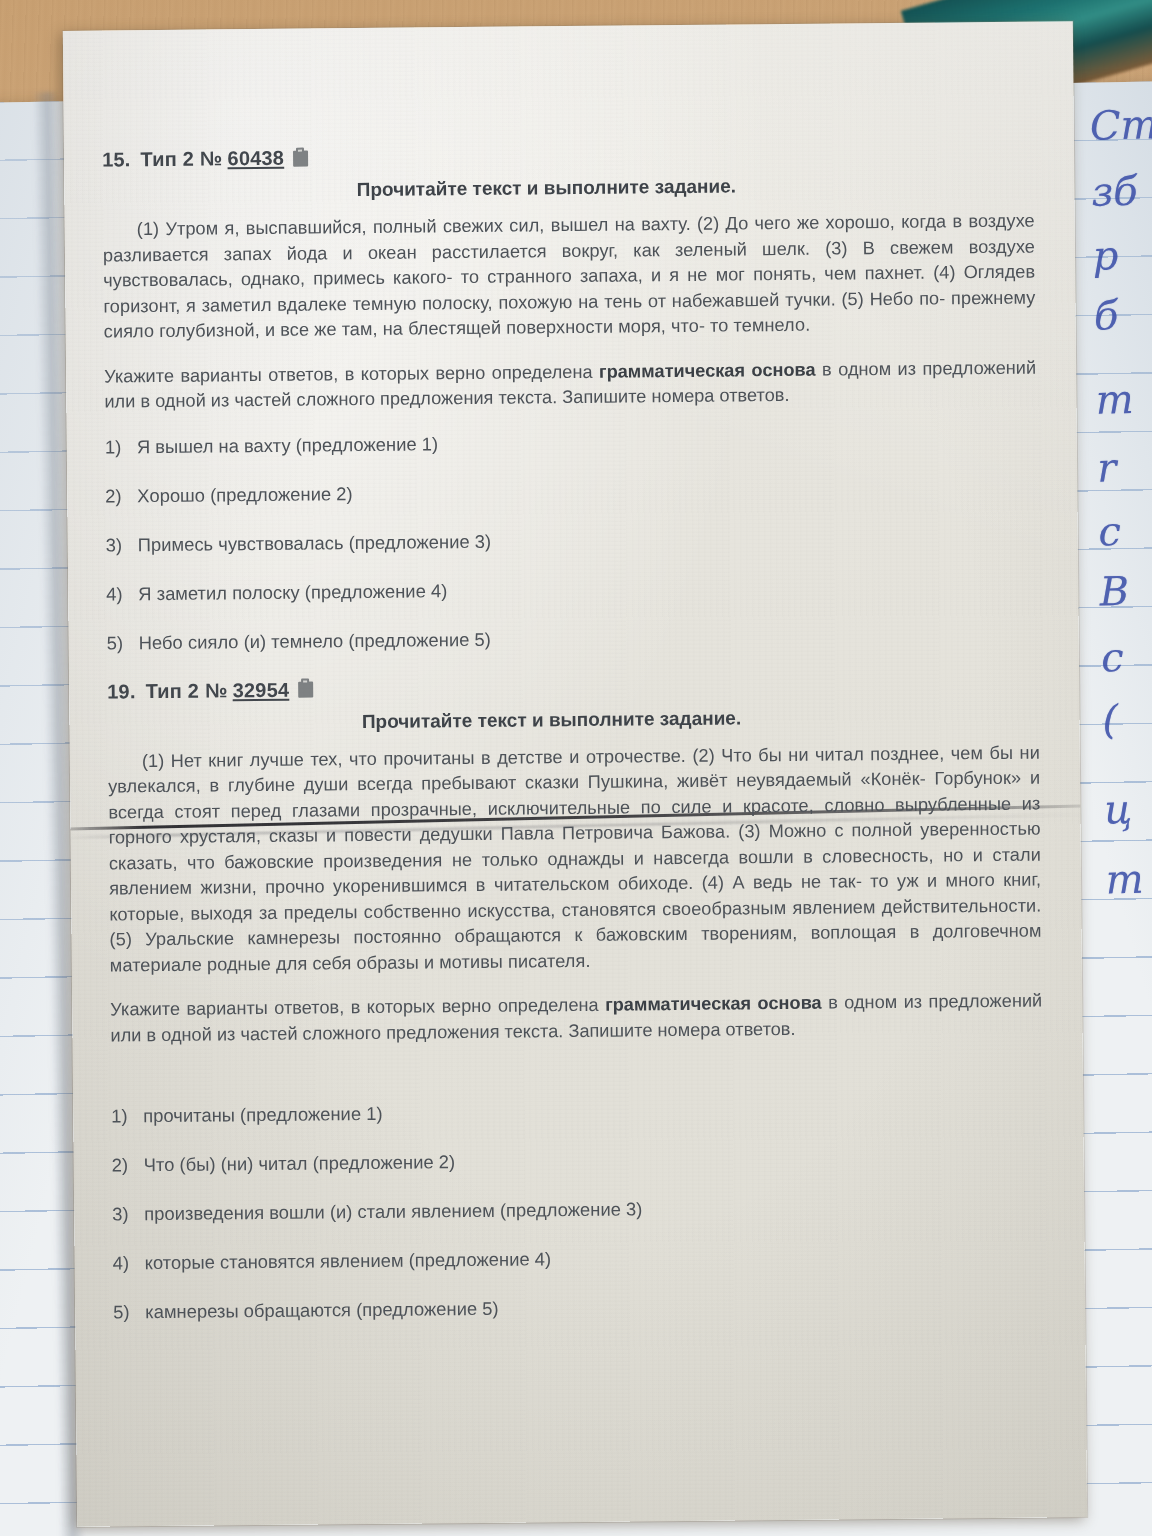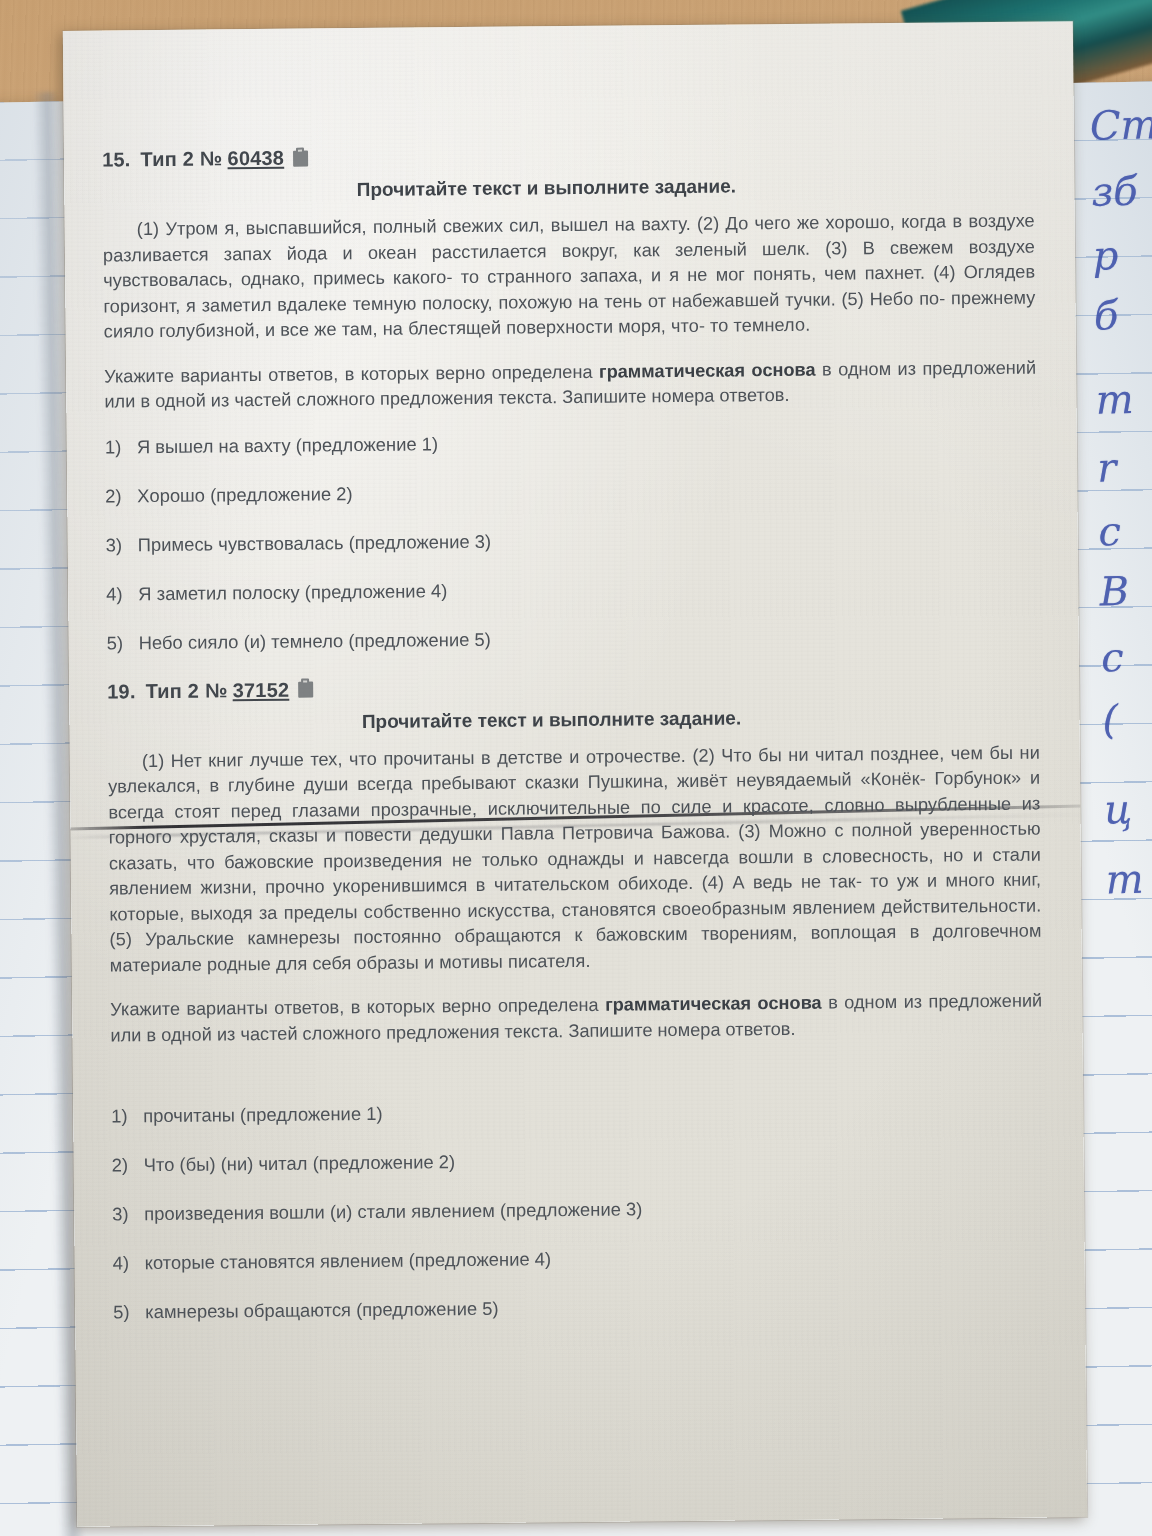--- a/index.html
+++ b/index.html
@@ -296,21 +296,21 @@
             <span>Небо сияло (и) темнело (предложение 5)</span>
           </div>
         </div>
       </div>
 
       <div>
         <div class="task-head">
           <span class="num">19.</span>
           <span class="type">Тип 2</span>
           <span class="no">№</span>
-          <span class="id">37152</span>
+          <span class="id">32954</span>
           <span class="clipboard-icon"></span>
         </div>
 
         <div class="centered-instruction">Прочитайте текст и выполните задание.</div>
 
         <div class="body-text"><span class="indent"></span><span>(1)  Нет книг лучше тех, что прочитаны в детстве и отрочестве. (2)  Что бы ни читал позднее, чем бы ни увлекался, в глубине души всегда пребывают сказки Пушкина, живёт неувядаемый «Конёк-  Горбунок» и всегда стоят перед глазами прозрачные, исключительные по силе и красоте, словно вырубленные из горного хрусталя, сказы и повести дедушки Павла Петровича Бажова. (3)  Можно с полной уверенностью сказать, что бажовские произведения не только однажды и навсегда вошли в словесность, но и стали явлением жизни, прочно укоренившимся в читательском обиходе. (4)  А ведь не так-  то уж и много книг, которые, выходя за пределы собственно искусства, становятся своеобразным явлением действительности. (5)  Уральские камнерезы постоянно обращаются к бажовским творениям, воплощая в долговечном материале родные для себя образы и мотивы писателя.</span></div>
 
         <div class="prompt"><span>Укажите варианты ответов, в которых верно определена </span><b>грамматическая основа</b><span> в одном из предложений или в одной из частей сложного предложения текста. Запишите номера ответов.</span></div>
 
         <div class="spacer-options"></div>

